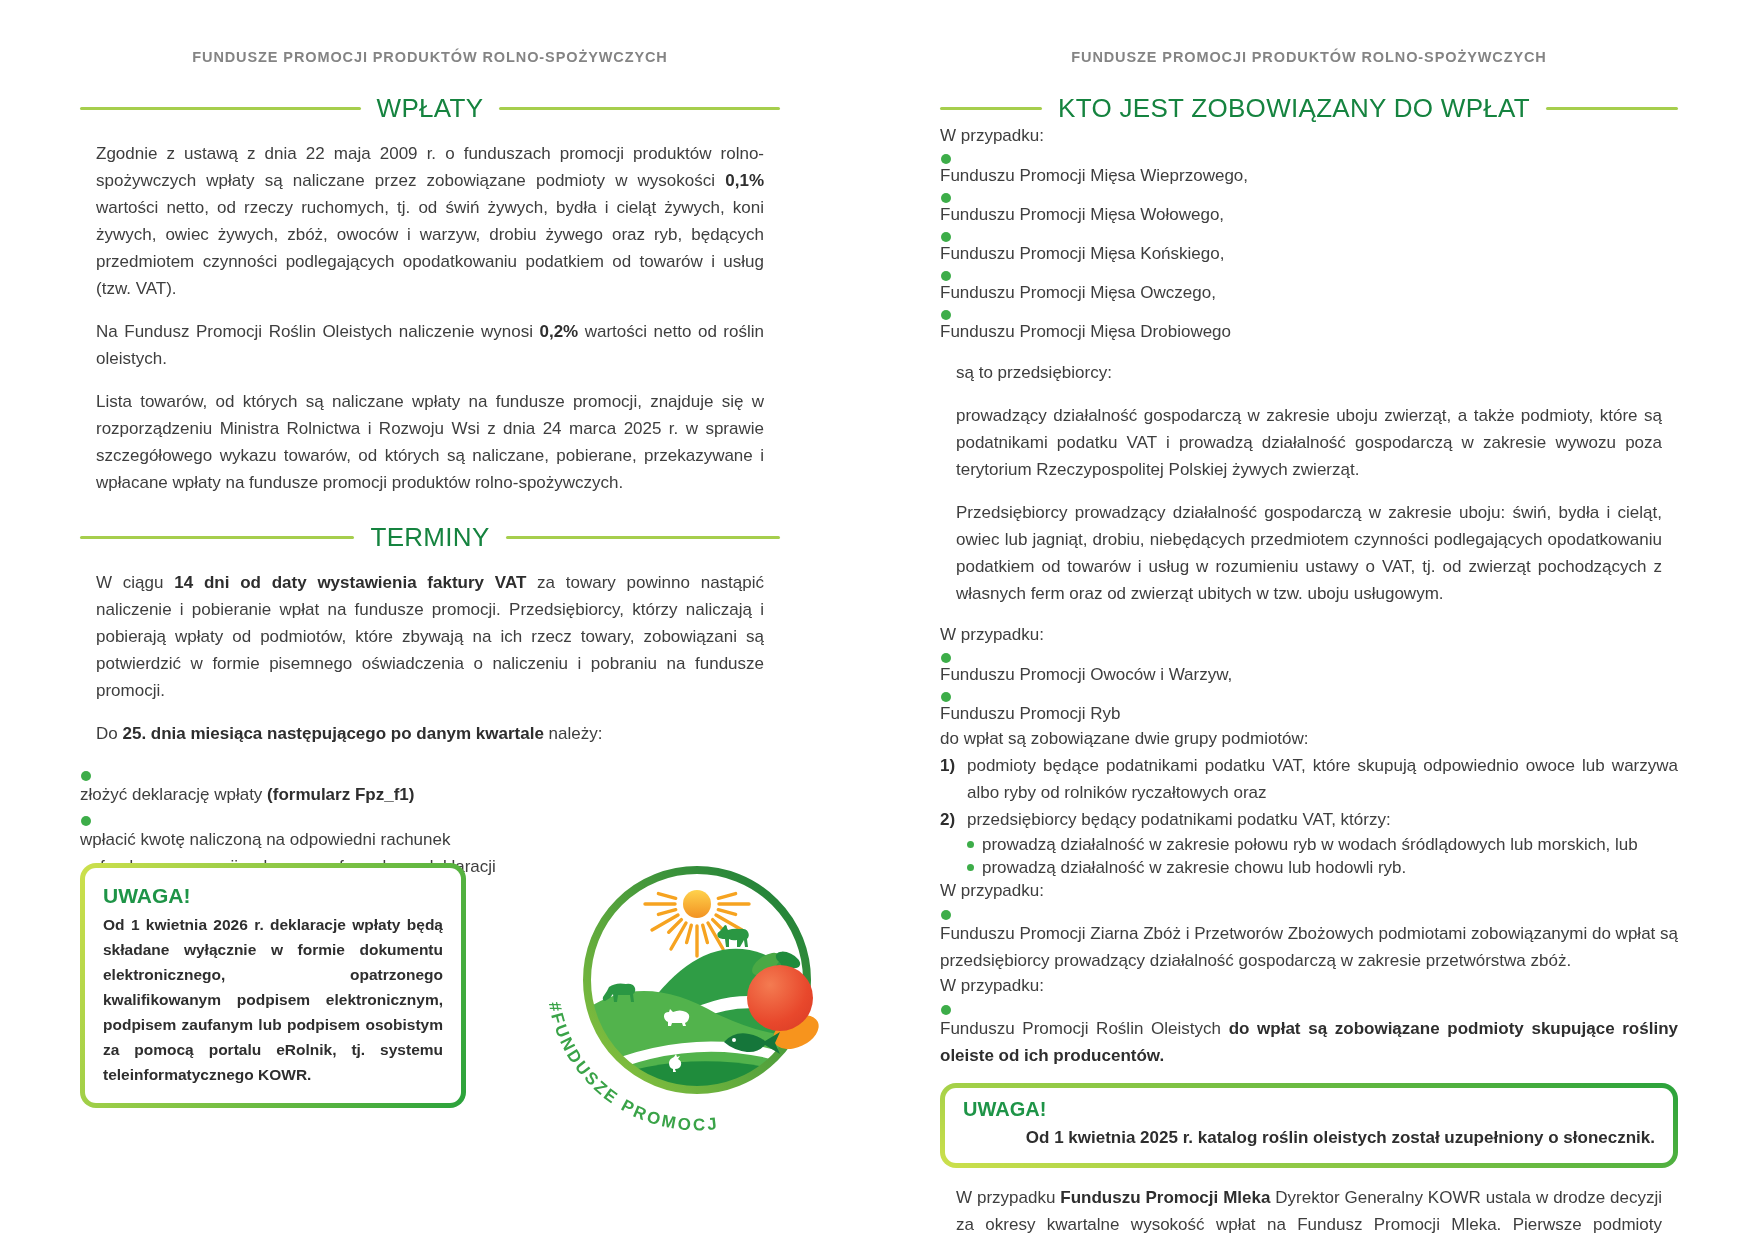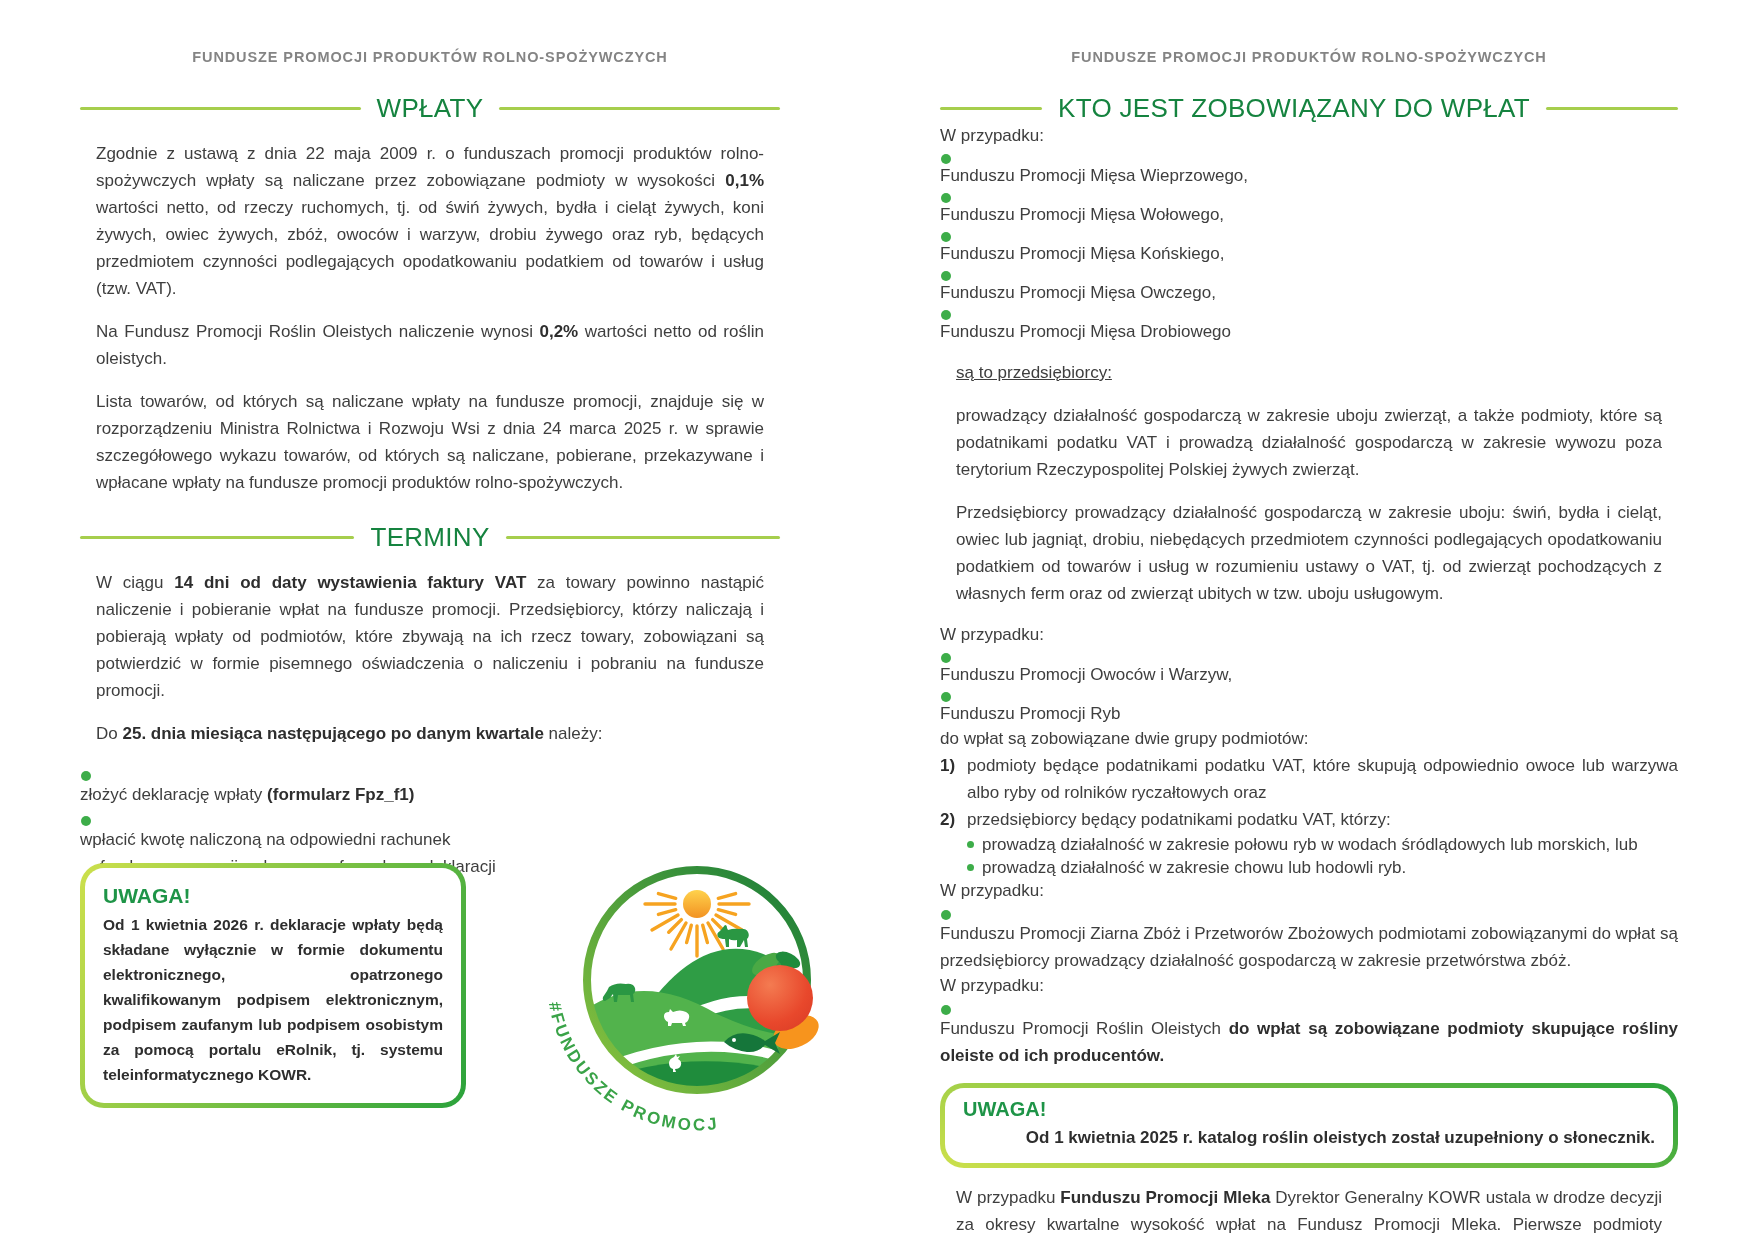--- a/index.html
+++ b/index.html
@@ -21,21 +21,21 @@
   .sec-head .rule{flex:1;height:3px;background:#a6ce4d;border-radius:2px;}
   .sec-head .rule.short{flex:0 0 132px;}
   .sec-head .t{
     margin:0;font-size:26px;font-weight:400;color:#15833f;letter-spacing:.3px;white-space:nowrap;
   }
 
   p.body{font-size:17px;line-height:27px;text-align:justify;margin:16px;}
   p.body b, .bt b, .u-text{color:#2e2e2e;}
   b{font-weight:700;} .mt16{margin-top:16px;}
   .mt20{margin-top:20px;} .mt24{margin-top:24px;}
-  .mt26{margin-top:26px;} .mt52{margin-top:52px;text-decoration:underline;}
+  .mt26{margin-top:26px;} .mt52{margin-top:52px;}
 
   .label{font-size:17px;line-height:24px;margin:0;}
 
   .bullet{display:flex;font-size:17px;line-height:23px;flex-direction:column;}
   .bullet.lh27{line-height:27px;}
   .bullet .dot{
     flex:none;width:10px;height:10px;border-radius:50%;
     background:#3dad49;margin:6px 9px 0 1px;
   }
   .bullet.lh27 .dot{margin-top:8px;}
@@ -48,21 +48,21 @@
   .numrow .n{flex:none;width:27px;font-weight:700;color:#2e2e2e;}
   .numrow .nt{flex:1;text-align:justify;}
 
   .subbullet{display:flex;font-size:17px;line-height:23px;padding-left:27px;}
   .subbullet .sdot{
     flex:none;width:7px;height:7px;border-radius:50%;
     background:#3dad49;margin:8px 8px 0 0;
   }
 
   .uwaga{
-    border:5px solid transparent;border-radius:24px;
+    border:5px solid transparent;border-radius:16px;
     background:linear-gradient(#fff,#fff) padding-box,
                linear-gradient(120deg,#cde04c,#2aa23b) border-box;
     box-sizing:border-box;
   }
   .uwaga .u-title{margin:0 0 4px 0;font-size:21px;font-weight:800;color:#1e9447;}
   .uwaga .u-text{margin:0;font-weight:700;}
 
   .uwaga-left{position:absolute;left:0;top:860px;width:386px;padding:16px 18px;}
   .uwaga-left .u-text{font-size:15.5px;line-height:25px;text-align:justify;}
 

